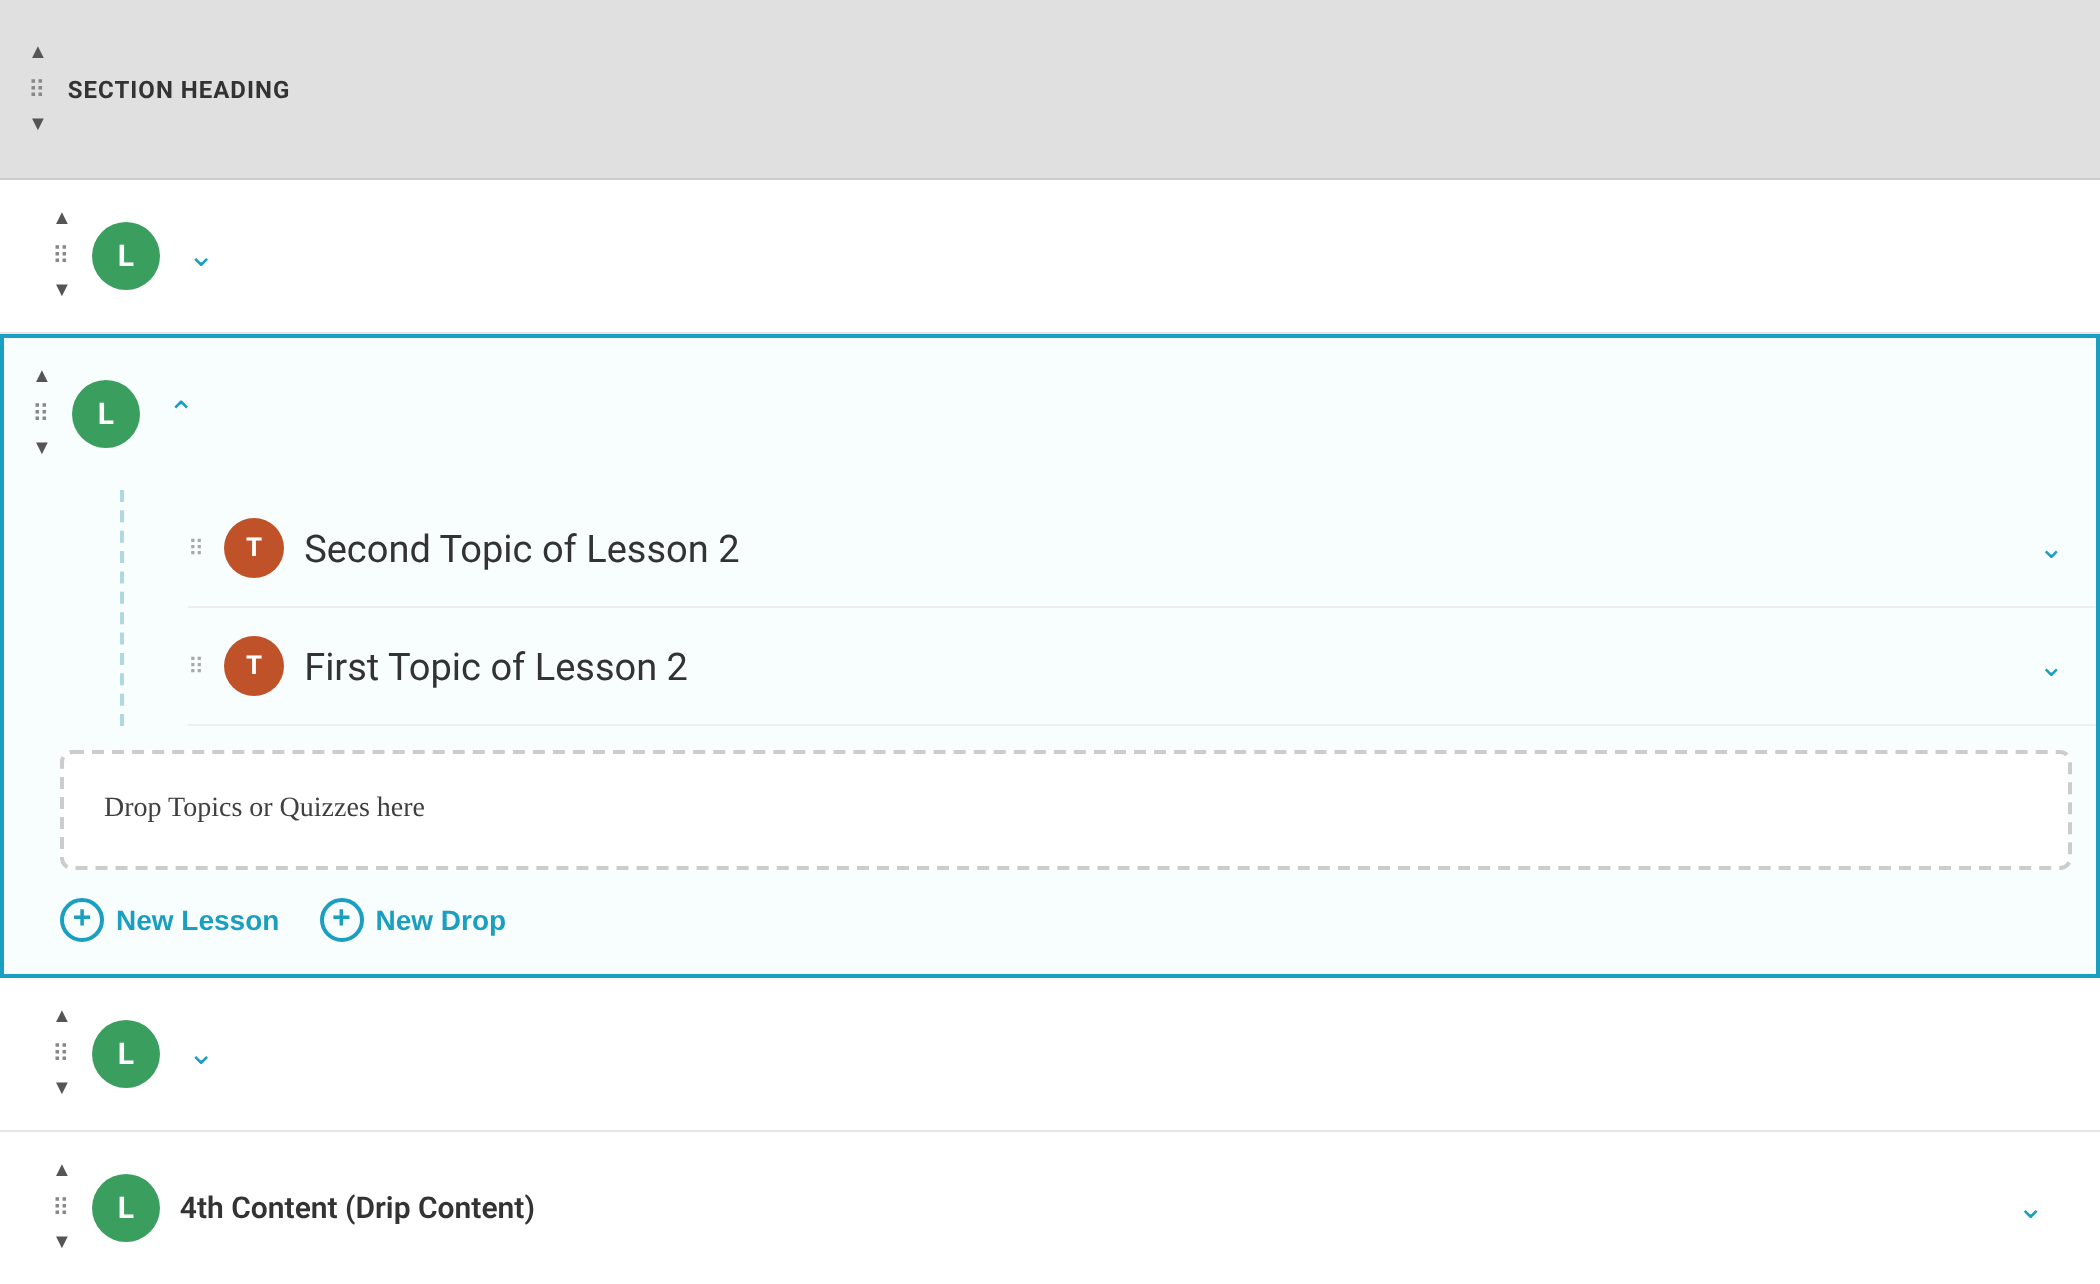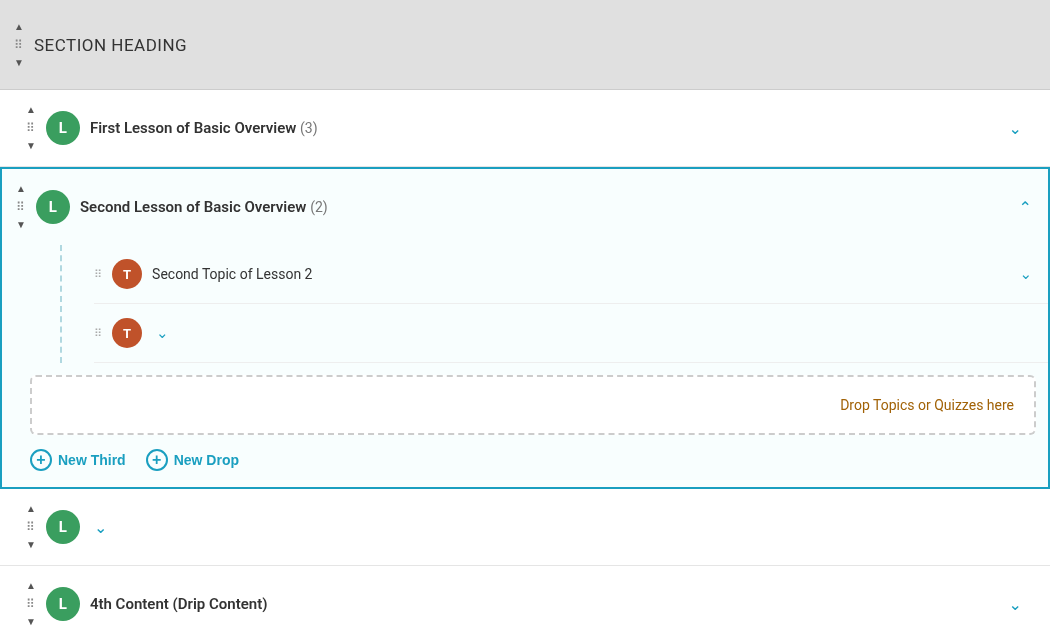--- a/index.html
+++ b/index.html
@@ -45,22 +45,22 @@
     }
 
     .drag-handle {
       color: #888;
       font-size: 12px;
       cursor: grab;
       letter-spacing: 1px;
     }
 
     .section-title {
-      font-size: 17px;
-      font-weight: 400;
+      font-size: 12px;
+      font-weight: 700;
       color: #333;
       letter-spacing: 0.5px;
       flex: 1;
     }
 
     
     .lesson-row {
       background: #fff;
       display: flex;
       align-items: center;
@@ -167,44 +167,45 @@
       font-weight: 700;
       font-size: 13px;
       display: flex;
       align-items: center;
       justify-content: center;
       margin-right: 10px;
       flex-shrink: 0;
     }
 
     .topic-title {
-      font-size: 14px;
+      font-size: 19px;
       color: #333;
       flex: 1;
     }
 
     .topic-chevron {
       color: #1a9fc0;
       font-size: 15px;
       cursor: pointer;
       background: none;
       border: none;
       padding: 4px;
     }
 
     
     .drop-zone {
       margin: 12px 12px 0 0;
       border: 2px dashed #ccc;
       border-radius: 6px;
       padding: 20px;
-      text-align: right;
-      color: #a16207;
+      text-align: left;
+      color: #404040;
       font-size: 14px;
       background: #fff;
+      font-family: Liberation Serif, serif;
     }
 
     
     .add-buttons {
       display: flex;
       align-items: center;
       gap: 20px;
       padding: 14px 12px 16px 0;
     }
 
@@ -257,75 +258,68 @@
   <div class="lesson-row">
     <div class="lesson-row-header">
       <div class="lesson-controls">
         <button class="chevron-btn">▲</button>
         <span class="drag-handle">⠿</span>
         <button class="chevron-btn">▼</button>
       </div>
       <div class="lesson-avatar">
         <span>L</span>
       </div>
-      <span class="lesson-title">
-        <span>First Lesson of Basic Overview</span>
-        <span class="lesson-count">(3)</span>
-      </span>
       <button class="chevron-right">⌄</button>
     </div>
   </div>
 
   <div class="lesson-row expanded">
     <div class="lesson-row-header">
       <div class="lesson-controls">
         <button class="chevron-btn">▲</button>
         <span class="drag-handle">⠿</span>
         <button class="chevron-btn">▼</button>
       </div>
       <div class="lesson-avatar">
         <span>L</span>
       </div>
-      <span class="lesson-title">
-        <span>Second Lesson of Basic Overview</span>
-        <span class="lesson-count">(2)</span>
-      </span>
       <button class="chevron-right">⌃</button>
     </div>
 
     <div class="expanded-inner">
       <div class="topic-rows">
 
         <div class="topic-row">
           <span class="topic-drag">⠿</span>
           <div class="topic-avatar">
             <span>T</span>
           </div>
           <span class="topic-title">Second Topic of Lesson 2</span>
           <button class="topic-chevron">⌄</button>
         </div>
 
         <div class="topic-row">
           <span class="topic-drag">⠿</span>
           <div class="topic-avatar">
             <span>T</span>
           </div>
+          <span class="topic-title">First Topic of Lesson 2</span>
           <button class="topic-chevron">⌄</button>
         </div>
 
       </div>
 
       <div class="drop-zone">
         <span>Drop Topics or Quizzes here</span>
       </div>
 
       <div class="add-buttons">
         <button class="add-btn">
           <span class="add-btn-circle">+</span>
-          <span>New Third</span>
+          <span>New Lesson</span>
         </button>
         <button class="add-btn">
           <span class="add-btn-circle">+</span>
           <span>New Drop</span>
         </button>
       </div>
     </div>
   </div>
 
   <div class="lesson-row">

